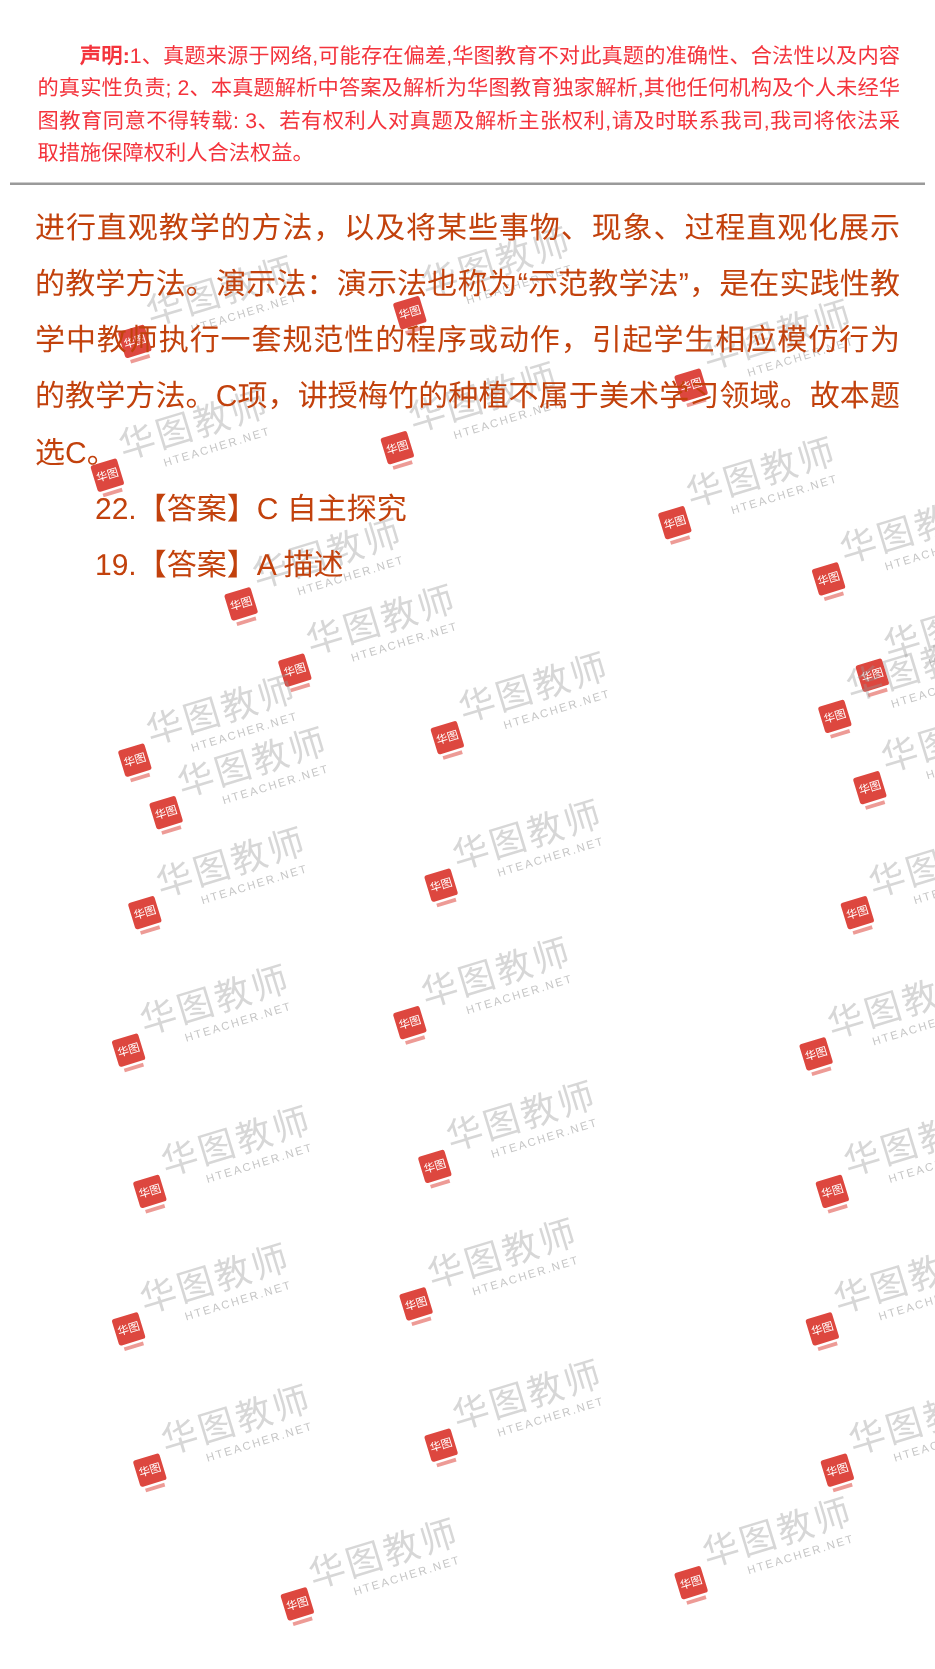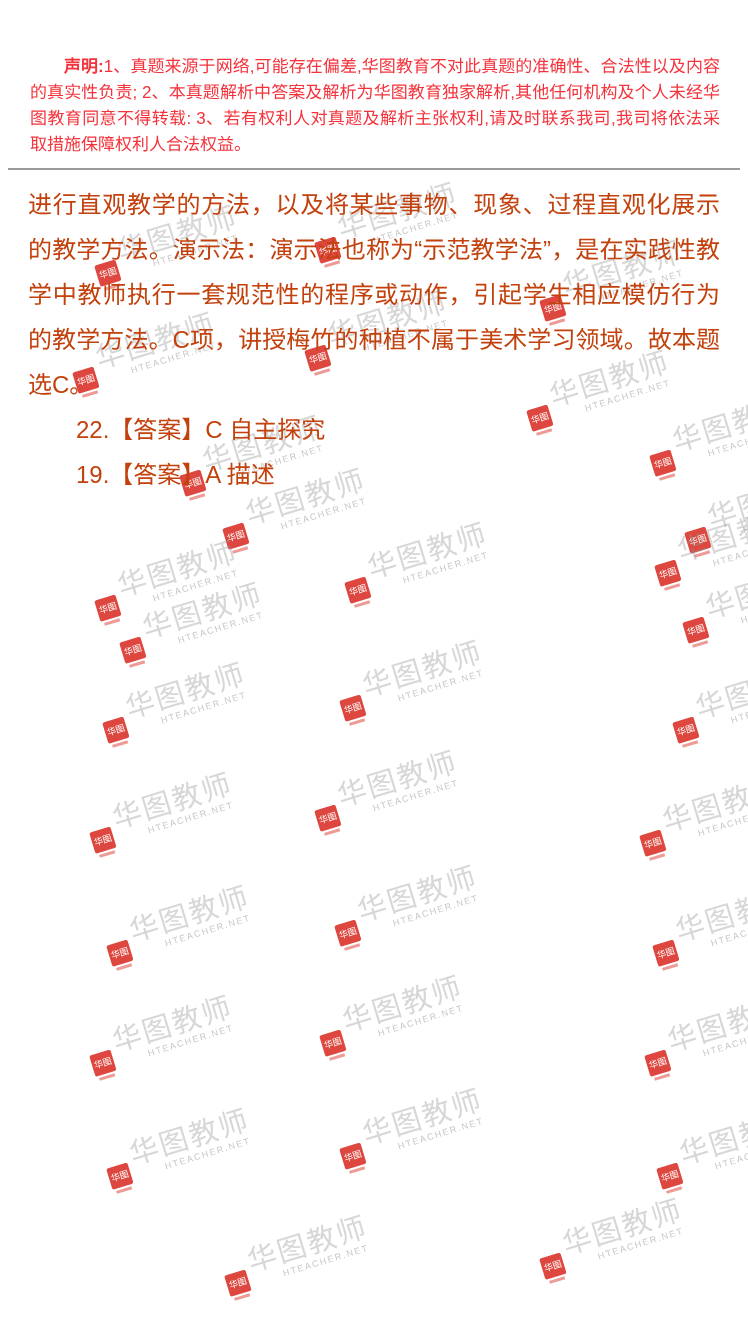--- a/index.html
+++ b/index.html
@@ -53,21 +53,21 @@
     letter-spacing: 1.6px;
     margin-top: 2px;
     padding-left: 30px;
     color: rgba(150, 150, 150, 0.55);
   }
 
   
   .doc { position: relative; z-index: 1; }
 
   .disclaimer {
-    margin: 54px 28px 0 30px;
+    margin: 32px 28px 0 30px;
     font-size: 17px;
     line-height: 26px;
     text-align: justify;
     text-indent: 2em;
     color: #f4333c;
   }
   .disclaimer b { font-weight: bold; }
 
   .divider {
     height: 2px;

